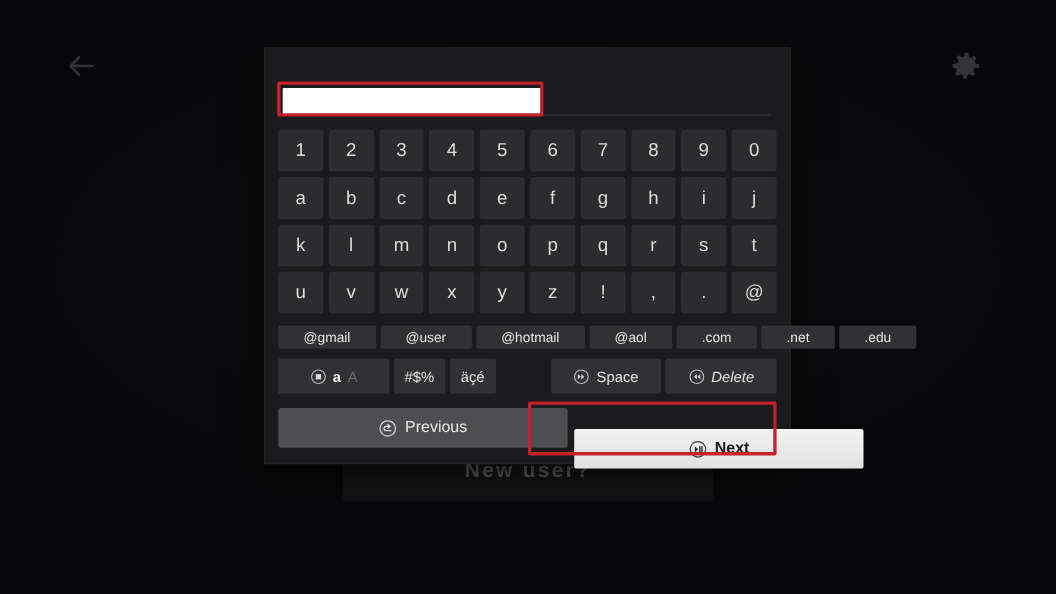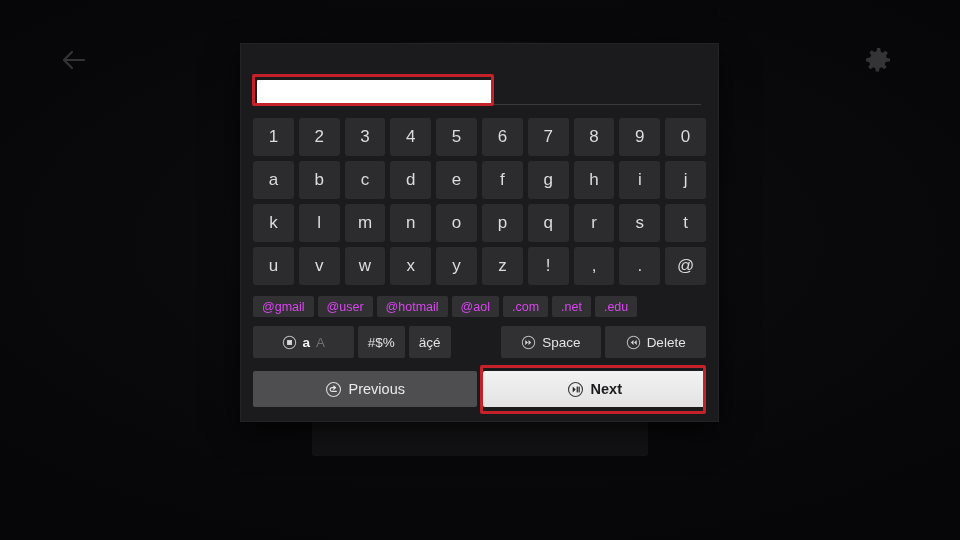--- a/index.html
+++ b/index.html
@@ -148,24 +148,24 @@
     display: flex;
     gap: 4px;
   }
   .suffix-key {
     height: 21px;
     background: #313134;
     border-radius: 2px;
     display: flex;
     align-items: center;
     justify-content: center;
-    color: #d946ef;
+    color: #e5e5e5;
     font-size: 12.5px;
     border: 0;
-    padding: 0 9px;
+    padding: 0 23px;
     flex: 0 0 auto;
     font-family: "Liberation Sans", sans-serif;
   }
 
   
   #function-row {
     position: absolute;
     left: 12px;
     top: 282px;
     width: 453px;
@@ -188,21 +188,21 @@
     font-family: "Liberation Sans", sans-serif;
   }
   .fn-key .case-lower { color: #f2f2f2; font-weight: bold; }
   .fn-key .case-upper { color: #6e6e72; }
 
   
   #nav-row {
     position: absolute;
     left: 12px;
     top: 327px;
-    width: 453px;
+    width: 532px;
     display: flex;
     gap: 6px;
   }
   #previous-button {
     flex: 1 1 0;
     height: 36px;
     background: #4e4e50;
     border-radius: 2px;
     display: flex;
     align-items: center;
@@ -220,20 +220,21 @@
     border-radius: 2px;
     display: flex;
     align-items: center;
     justify-content: center;
     gap: 7px;
     color: #1b1b1d;
     font-size: 14.5px;
     font-weight: bold;
     border: 0;
     font-family: "Liberation Sans", sans-serif;
+    margin-top: 19px;
   }
   #next-highlight {
     position: absolute;
     left: 480px;
     top: 365px;
     width: 226px;
     height: 49px;
     border: 3px solid #c4212b;
     border-radius: 2px;
     box-sizing: border-box;
@@ -256,20 +257,21 @@
   </div>
 
   <div class="bg-icon" id="settings-gear">
     <svg width="32" height="32" viewBox="0 0 32 32" aria-hidden="true">
       <path fill="currentColor" d="M16 10.6a5.4 5.4 0 1 0 0 10.8 5.4 5.4 0 0 0 0-10.8zm0 8.1a2.7 2.7 0 1 1 0-5.4 2.7 2.7 0 0 1 0 5.4z"></path>
       <path fill="currentColor" d="M28 17.6v-3.2l-3.2-.5a9 9 0 0 0-.9-2.2l1.9-2.6-2.3-2.3-2.6 1.9a9 9 0 0 0-2.2-.9L18.2 4h-3.2l-.5 3.2a9 9 0 0 0-2.2.9L9.7 6.2 7.4 8.5l1.9 2.6a9 9 0 0 0-.9 2.2L4 14.4v3.2l3.2.5c.2.8.5 1.5.9 2.2l-1.9 2.6 2.3 2.3 2.6-1.9c.7.4 1.4.7 2.2.9l.5 3.2h3.2l.5-3.2c.8-.2 1.5-.5 2.2-.9l2.6 1.9 2.3-2.3-1.9-2.6c.4-.7.7-1.4.9-2.2l3.2-.5z"></path>
     </svg>
   </div>
 
   <div id="new-user-panel"></div>
+  <div id="new-user-label">New user?</div>
 
   <div id="keyboard-dialog">
 
     <div id="input-row">
       <input id="text-input-field" type="text" value="" style="">
       <div id="input-underline"></div>
     </div>
 
     <div id="key-grid">
       <button class="key">1</button>
@@ -345,21 +347,21 @@
       <button class="fn-key" style="flex:1 1 0;margin-left:46px;">
         <span class="glyph">
           <svg width="15" height="15" viewBox="0 0 16 16" aria-hidden="true">
             <circle cx="8" cy="8" r="6.6" fill="none" stroke="#b9b9bd" stroke-width="1.1"></circle>
             <path d="M4.6 5.3 L7.4 8 L4.6 10.7 Z M8.0 5.3 L10.8 8 L8.0 10.7 Z" fill="#d8d8dc"></path>
           </svg>
         </span>
         <span>Space</span>
       </button>
 
-      <button class="fn-key" style="flex:1 1 0;">
+      <button class="fn-key" style="flex:1 1 0;font-style:italic;">
         <span class="glyph">
           <svg width="15" height="15" viewBox="0 0 16 16" aria-hidden="true">
             <circle cx="8" cy="8" r="6.6" fill="none" stroke="#b9b9bd" stroke-width="1.1"></circle>
             <path d="M11.4 5.3 L8.6 8 L11.4 10.7 Z M8.0 5.3 L5.2 8 L8.0 10.7 Z" fill="#d8d8dc"></path>
           </svg>
         </span>
         <span>Delete</span>
       </button>
 
     </div>

